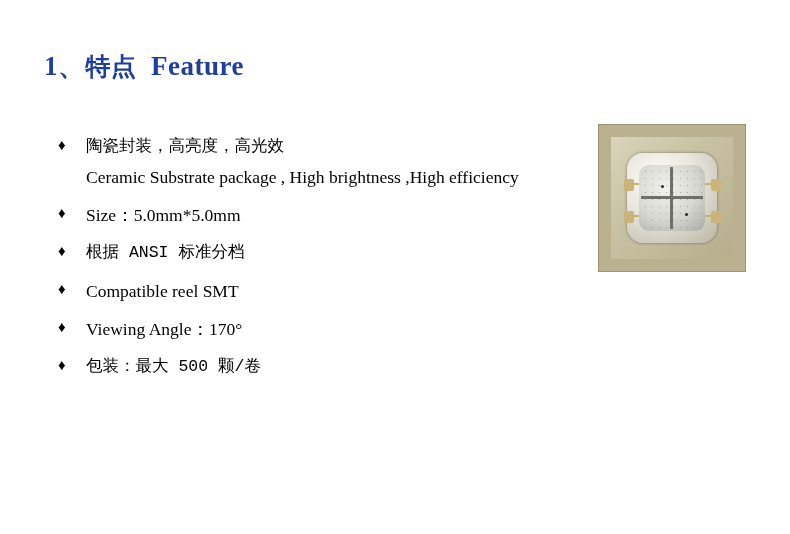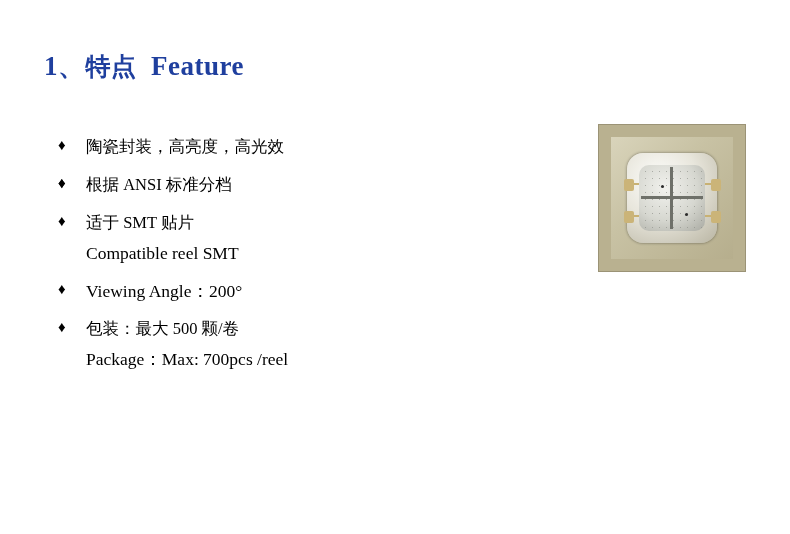--- a/index.html
+++ b/index.html
@@ -59,21 +59,21 @@
     font-size: 15px;
     line-height: 22px;
     color: #000;
   }
 
   .bullet-lines {
     margin-left: 28px;
   }
 
   .line-cn {
-    font-family: Liberation Serif, serif;
+    font-family: Liberation Mono, monospace;
     font-size: 16.5px;
     line-height: 30px;
     white-space: nowrap;
   }
 
   .line-en {
     font-family: "Liberation Serif", serif;
     font-size: 17.5px;
     line-height: 30px;
     white-space: nowrap;
@@ -170,56 +170,56 @@
   <div class="title">
     <span>1、</span><span class="cn">特点</span>&nbsp;&nbsp;<span>Feature</span>
   </div>
 
   <div class="bullets">
 
     <div class="bullet-item">
       <span class="bullet-mark">♦</span>
       <div class="bullet-lines">
         <div class="line-cn">陶瓷封装，高亮度，高光效</div>
-      </div>
-    </div>
-
-    <div class="bullet-item">
-      <span class="bullet-mark">♦</span>
-      <div class="bullet-lines">
+        <div class="line-en">Ceramic Substrate package , High brightness ,High efficiency</div>
+      </div>
+    </div>
+
+    <div class="bullet-item">
+      <span class="bullet-mark">♦</span>
+      <div class="bullet-lines">
+        <div class="line-en">Size：5.0mm*5.0mm</div>
       </div>
     </div>
 
     <div class="bullet-item">
       <span class="bullet-mark">♦</span>
       <div class="bullet-lines">
         <div class="line-cn">根据 ANSI 标准分档</div>
       </div>
     </div>
 
     <div class="bullet-item">
       <span class="bullet-mark">♦</span>
       <div class="bullet-lines">
-        <div class="line-cn">适于 SMT 贴片</div>
         <div class="line-en">Compatible reel SMT</div>
       </div>
     </div>
 
     <div class="bullet-item">
       <span class="bullet-mark">♦</span>
       <div class="bullet-lines">
-        <div class="line-en">Viewing Angle：200°</div>
+        <div class="line-en">Viewing Angle：170°</div>
       </div>
     </div>
 
     <div class="bullet-item">
       <span class="bullet-mark">♦</span>
       <div class="bullet-lines">
         <div class="line-cn">包装：最大 500 颗/卷</div>
-        <div class="line-en">Package：Max: 700pcs /reel</div>
       </div>
     </div>
 
   </div>
 
   <div class="photo">
     <div class="photo-inner">
       <div class="led-body">
         <div class="wire w1"></div>
         <div class="wire w2"></div>

